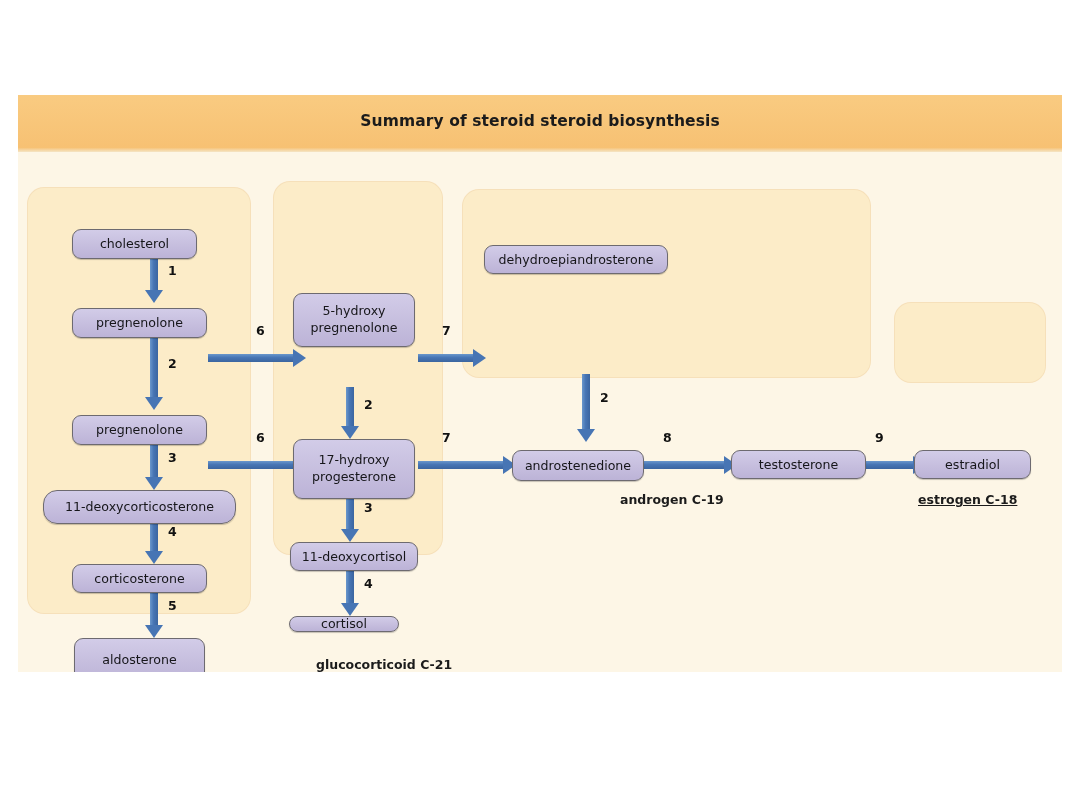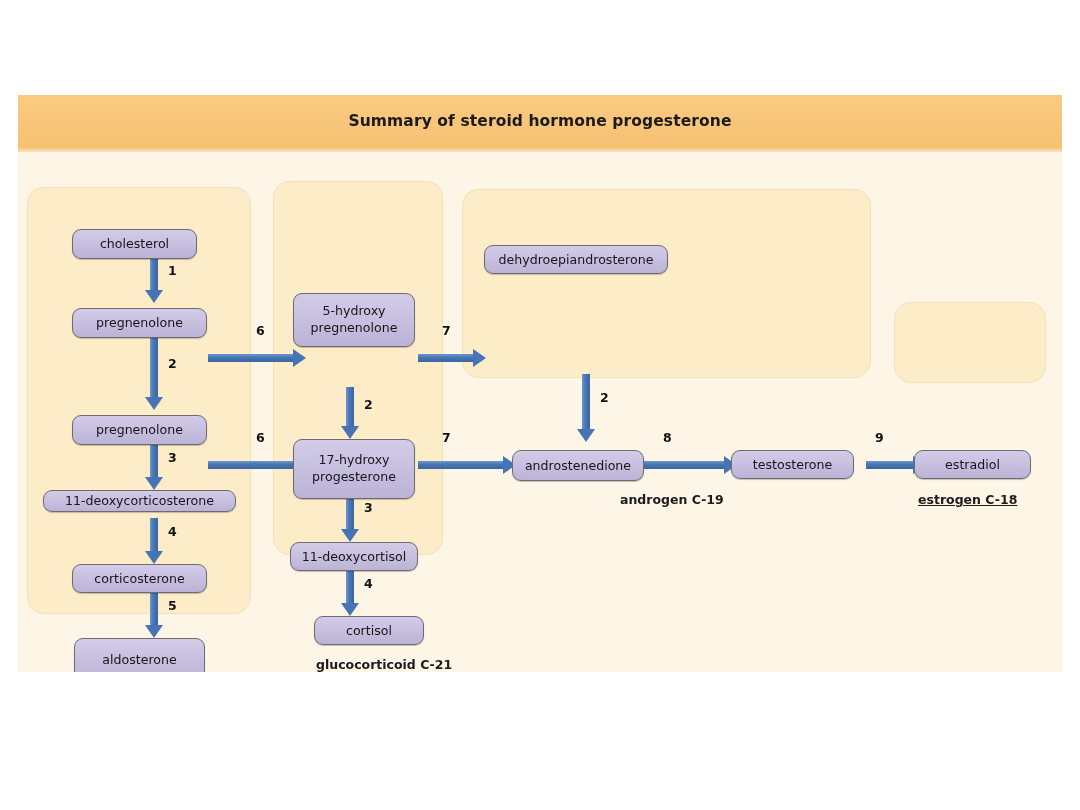--- a/index.html
+++ b/index.html
@@ -157,21 +157,21 @@
   }
 </style>
 </head>
 <body>
 
 <div id="stage">
 
   <div class="panel">
 
     <div class="panel-header">
-      <div class="panel-title">Summary of steroid hormone progesterone</div>
+      <div class="panel-title">Summary of steroid steroid biosynthesis</div>
     </div>
 
     <div class="panel-body">
 
       <div class="group" style="left:10px; top:36px; width:222px; height:425px;"></div>
 
       <div class="group" style="left:256px; top:30px; width:168px; height:372px;"></div>
 
       <div class="group" style="left:445px; top:38px; width:407px; height:187px;"></div>
 
@@ -266,39 +266,39 @@
         <div class="head"></div>
       </div>
       <div class="enz-label" style="left:857px; top:278px;">9</div>
 
       <div class="node" style="left:54px; top:77px; width:125px; height:30px;">cholesterol</div>
 
       <div class="node" style="left:54px; top:156px; width:135px; height:30px;">pregnenolone</div>
 
       <div class="node" style="left:54px; top:263px; width:135px; height:30px;">pregnenolone</div>
 
-      <div class="node" style="left:25px; top:338px; width:193px; height:22px;">11-deoxycorticosterone</div>
+      <div class="node" style="left:25px; top:338px; width:193px; height:34px;border-radius:14px;">11-deoxycorticosterone</div>
 
       <div class="node" style="left:54px; top:412px; width:135px; height:29px;">corticosterone</div>
 
       <div class="node" style="left:56px; top:486px; width:131px; height:44px;">aldosterone</div>
 
       <div class="node two-line" style="left:275px; top:141px; width:122px; height:54px; padding:0 6px;">5-hydroxy pregnenolone</div>
 
       <div class="node two-line" style="left:275px; top:287px; width:122px; height:60px; padding:0 6px;">17-hydroxy progesterone</div>
 
       <div class="node" style="left:272px; top:390px; width:128px; height:29px;">11-deoxycortisol</div>
 
-      <div class="node" style="left:296px; top:464px; width:110px; height:29px;">cortisol</div>
+      <div class="node" style="left:271px; top:464px; width:110px; height:16px;">cortisol</div>
 
       <div class="node" style="left:466px; top:93px; width:184px; height:29px;">dehydroepiandrosterone</div>
 
       <div class="node" style="left:494px; top:298px; width:132px; height:31px;">androstenedione</div>
 
-      <div class="node" style="left:713px; top:298px; width:123px; height:29px;">testosterone</div>
+      <div class="node" style="left:713px; top:298px; width:135px; height:29px;">testosterone</div>
 
       <div class="node" style="left:896px; top:298px; width:117px; height:29px;">estradiol</div>
 
       <div class="group-label" style="left:266px; top:505px;margin-left:32px;">glucocorticoid C-21</div>
 
       <div class="group-label" style="left:602px; top:340px;">androgen C-19</div>
 
       <div class="group-label" style="left:900px; top:340px;text-decoration:underline;">estrogen C-18</div>
 
     </div>

